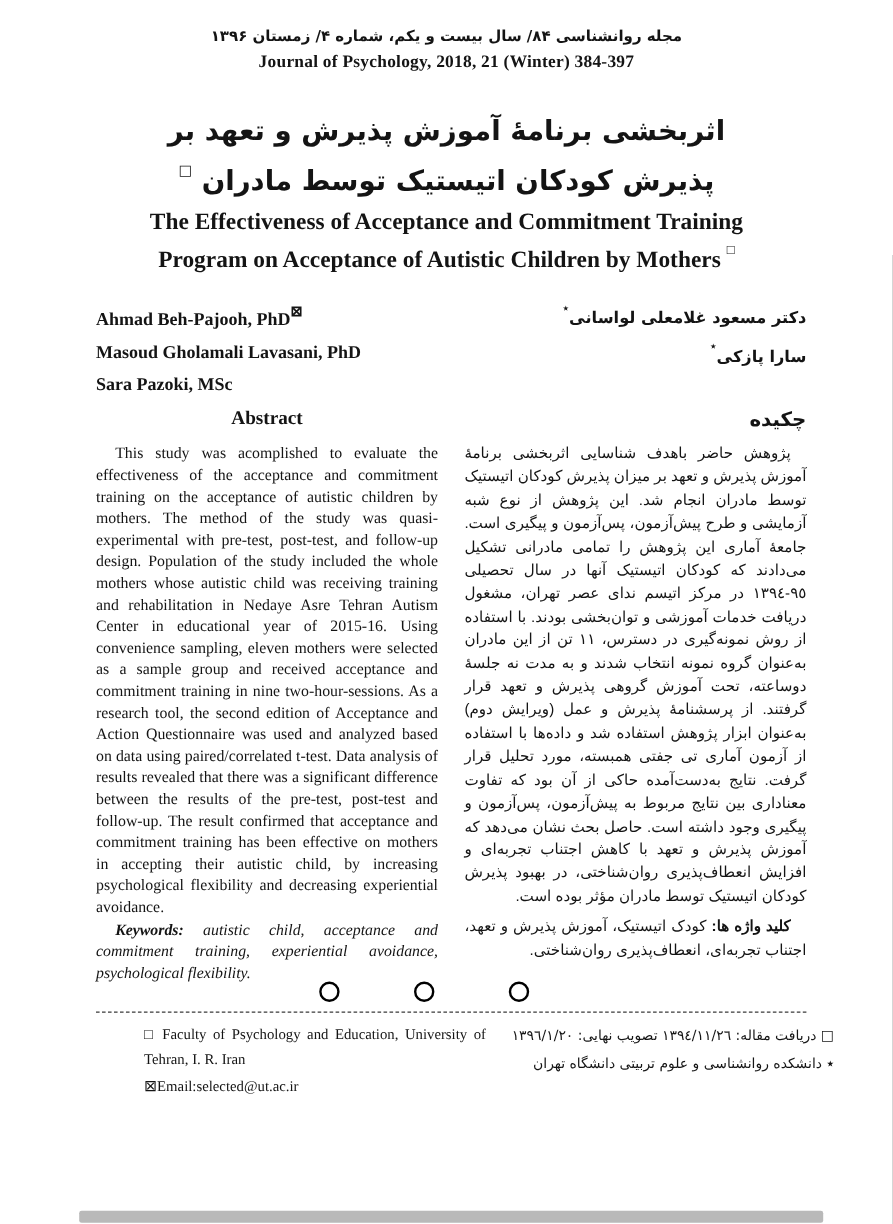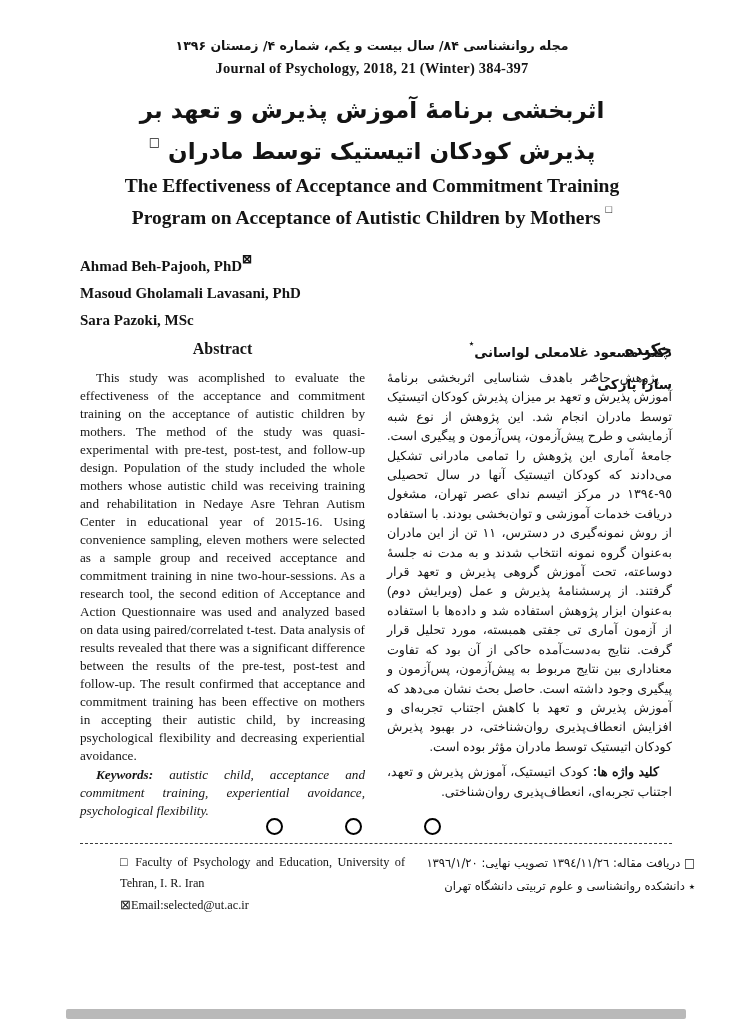--- a/index.html
+++ b/index.html
@@ -2,34 +2,34 @@
 <html><head>
 <meta charset="utf-8">
 <style>
   html,body { margin:0; padding:0; background:#888; }
   .page {
     position:relative; width:744px; height:1020px; margin:0 auto;
     background:#ffffff; color:#141414; overflow:hidden;
   }
 
   
-  .journal-header { position:absolute; top:38px; left:0; right:0; text-align:center; }
+  .journal-header { position:absolute; top:22px; left:0; right:0; text-align:center; }
   .journal-header .h-fa { font-family:"DejaVu Sans", sans-serif; font-size:12.5px; font-weight:bold; direction:rtl; }
   .journal-header .h-en { font-family:"Liberation Serif", serif; font-size:14.5px; font-weight:bold; margin-top:7px; letter-spacing:.2px; }
 
   
   .title-fa { position:absolute; top:92px; left:0; right:0; text-align:center; direction:rtl;
               font-family:"DejaVu Sans", sans-serif; font-weight:bold; font-size:23px; line-height:36px; }
   .title-fa sup { font-size:12px; font-weight:normal; position:relative; top:-4px; }
   .title-en { position:absolute; top:172px; left:0; right:0; text-align:center;
               font-family:"Liberation Serif", serif; font-weight:bold; font-size:19.5px; line-height:27px; }
   .title-en sup { font-size:11px; font-weight:normal; position:relative; top:-3px; }
 
   
-  .authors { position:absolute; top:248px; left:80px; width:592px; display:flex; justify-content:space-between;flex-direction:column; }
+  .authors { position:absolute; top:248px; left:80px; width:592px; display:flex; justify-content:space-between; }
   .authors .a-en { font-family:"Liberation Serif", serif; font-weight:bold; font-size:15px; line-height:27px; }
   .authors .a-en sup { font-size:12px; position:relative; top:-2px; }
   .authors .a-fa { direction:rtl; text-align:right; font-family:"DejaVu Sans", sans-serif; font-weight:bold; font-size:13.5px; line-height:27px; }
   .authors .a-fa sup { font-size:10px; position:relative; top:-4px; }
 
   
   .columns { position:absolute; top:340px; left:80px; width:592px; display:flex; gap:22px; }
   .col { width:285px; }
   .col-en h2 { font-family:Liberation Serif, serif; font-size:16px; margin:0 0 11px 0;text-align:center; }
   .col-en p  { font-family:"Liberation Serif", serif; font-size:13.2px; line-height:18px;

